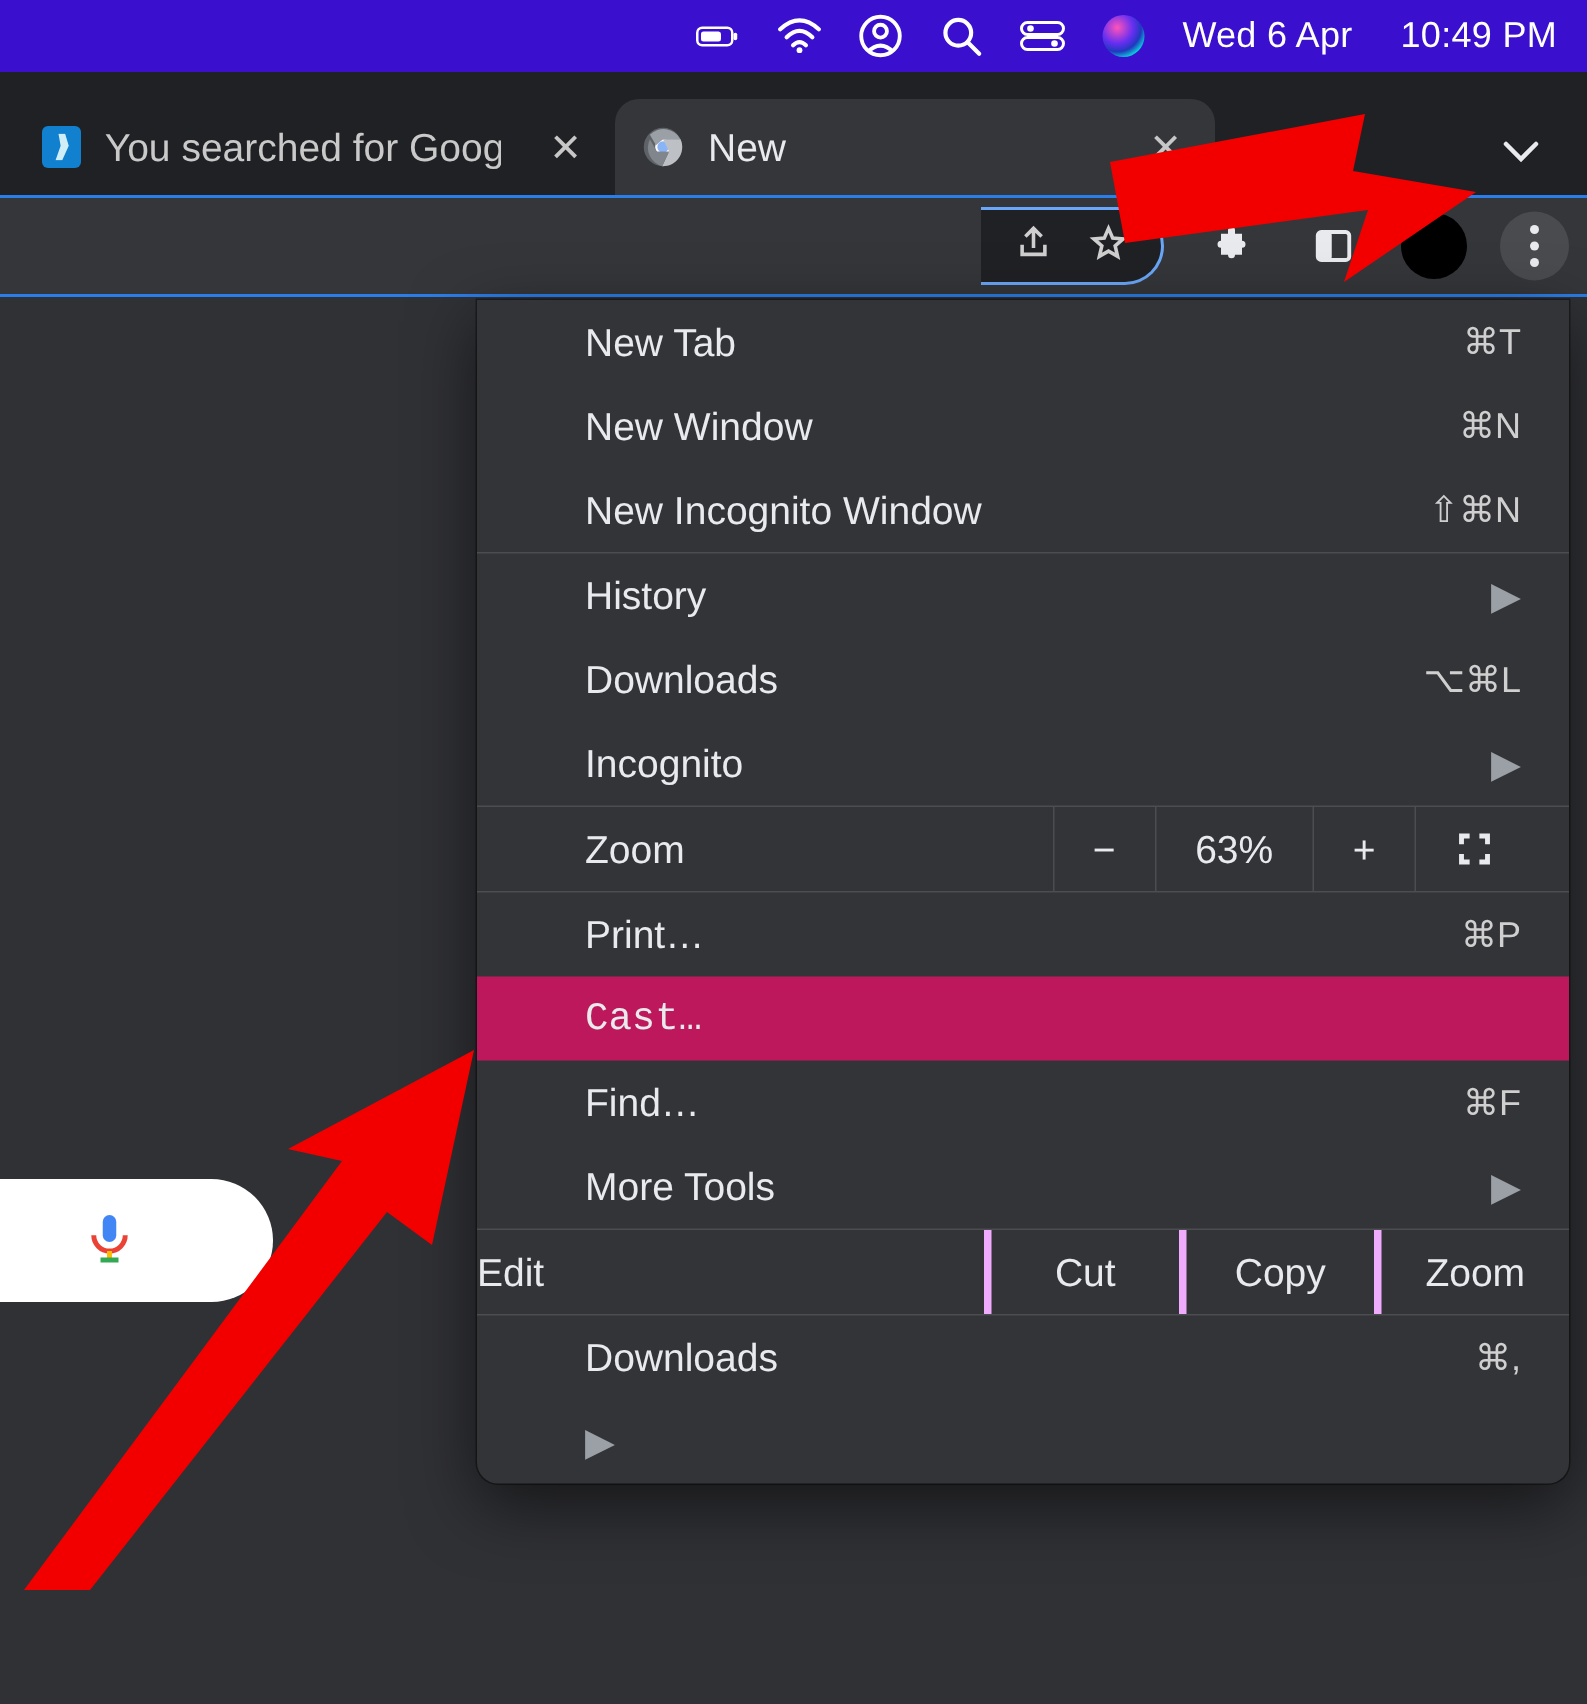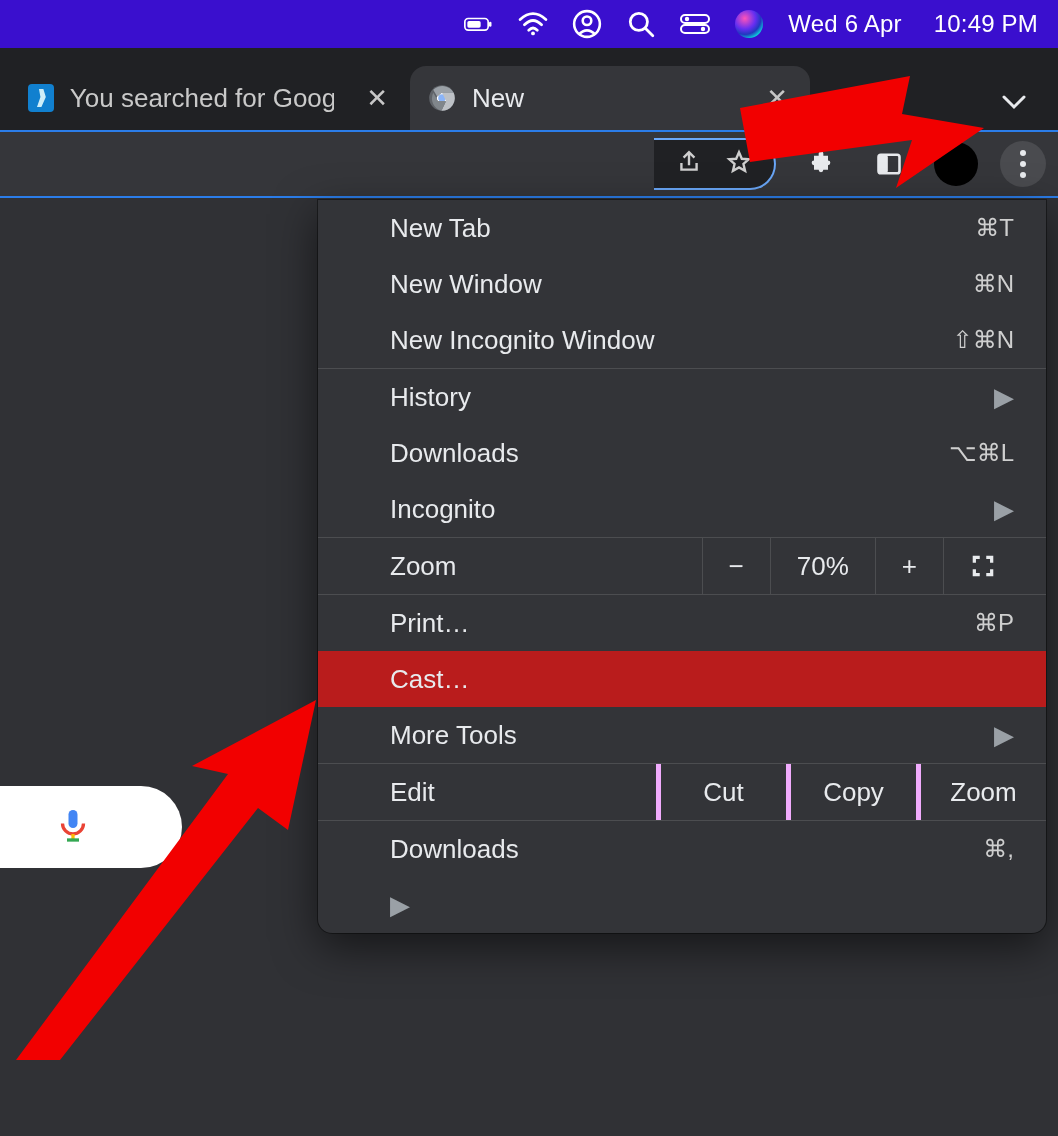--- a/index.html
+++ b/index.html
@@ -124,41 +124,41 @@
     color:#e8eaed;
     font-size:26px;
     overflow:hidden;
   }
   .mrow {
     display:flex; align-items:center;
     height:56px;
     padding: 0 32px 0 72px;
     cursor:pointer;
   }
-  .mrow.hover { background:#b91c1c; }
+  .mrow.hover { background:#be185d;font-family:Liberation Mono, monospace; }
   .mrow .label { flex:1; }
   .mrow .shortcut { color:#cfcfcf; font-size:24px; }
   .mrow .sub-arrow { color:#9aa0a6; }
   .sep { height:1px; background:#4c4d50; }
   .zoom-row {
     display:flex; align-items:center; height:56px; padding:0 24px 0 72px;
   }
   .zoom-row .label { flex:1; }
   .zoom-ctrl {
     display:flex; align-items:stretch;
     border-left:1px solid #4c4d50;
     height:56px;
   }
   .zoom-ctrl > div { display:flex; align-items:center; justify-content:center; padding:0 26px; border-right:1px solid #4c4d50; cursor:pointer;}
   .zoom-ctrl > div:last-child { border-right:none; }
   .fullscreen-box svg { width:26px; height:26px; stroke:#e8eaed; fill:none; stroke-width:3;}
   .edit-row {
     display:flex; align-items:stretch; height:56px;
   }
-  .edit-row .edit-label { flex:1; display:flex; align-items:center; padding-left:72px; }
+  .edit-row .edit-label { flex:1; display:flex; align-items:center; }
   .edit-row .edit-btn { width:130px; display:flex; align-items:center; justify-content:center; border-left:5px solid #f0abfc; cursor:pointer;}
 
   
   .arrow { position:absolute; pointer-events:none; }
   .arrow svg polygon, .arrow svg path { fill:#f20000; }
 
 </style>
 </head>
 <body>
 
@@ -310,38 +310,42 @@
   </div>
   <div class="mrow">
     <span class="label">Incognito</span>
     <span class="sub-arrow">▶</span>
   </div>
   <div class="sep"></div>
   <div class="zoom-row">
     <span class="label">Zoom</span>
     <div class="zoom-ctrl">
       <div>−</div>
-      <div style="min-width:90px">70%</div>
+      <div style="min-width:90px">63%</div>
       <div>+</div>
       <div class="fullscreen-box">
         <svg viewBox="0 0 24 24">
             <path d="M4 9V4h5M20 9V4h-5M4 15v5h5M20 15v5h-5"></path>
           </svg>
       </div>
     </div>
   </div>
   <div class="sep"></div>
   <div class="mrow">
     <span class="label">Print…</span>
     <span class="shortcut">⌘P</span>
   </div>
   <div class="mrow hover">
     <span class="label">Cast…</span>
   </div>
   <div class="mrow">
+    <span class="label">Find…</span>
+    <span class="shortcut">⌘F</span>
+  </div>
+  <div class="mrow">
     <span class="label">More Tools</span>
     <span class="sub-arrow">▶</span>
   </div>
   <div class="sep"></div>
   <div class="edit-row">
     <div class="edit-label">Edit</div>
     <div class="edit-btn">Cut</div>
     <div class="edit-btn">Copy</div>
     <div class="edit-btn">Zoom</div>
   </div>

